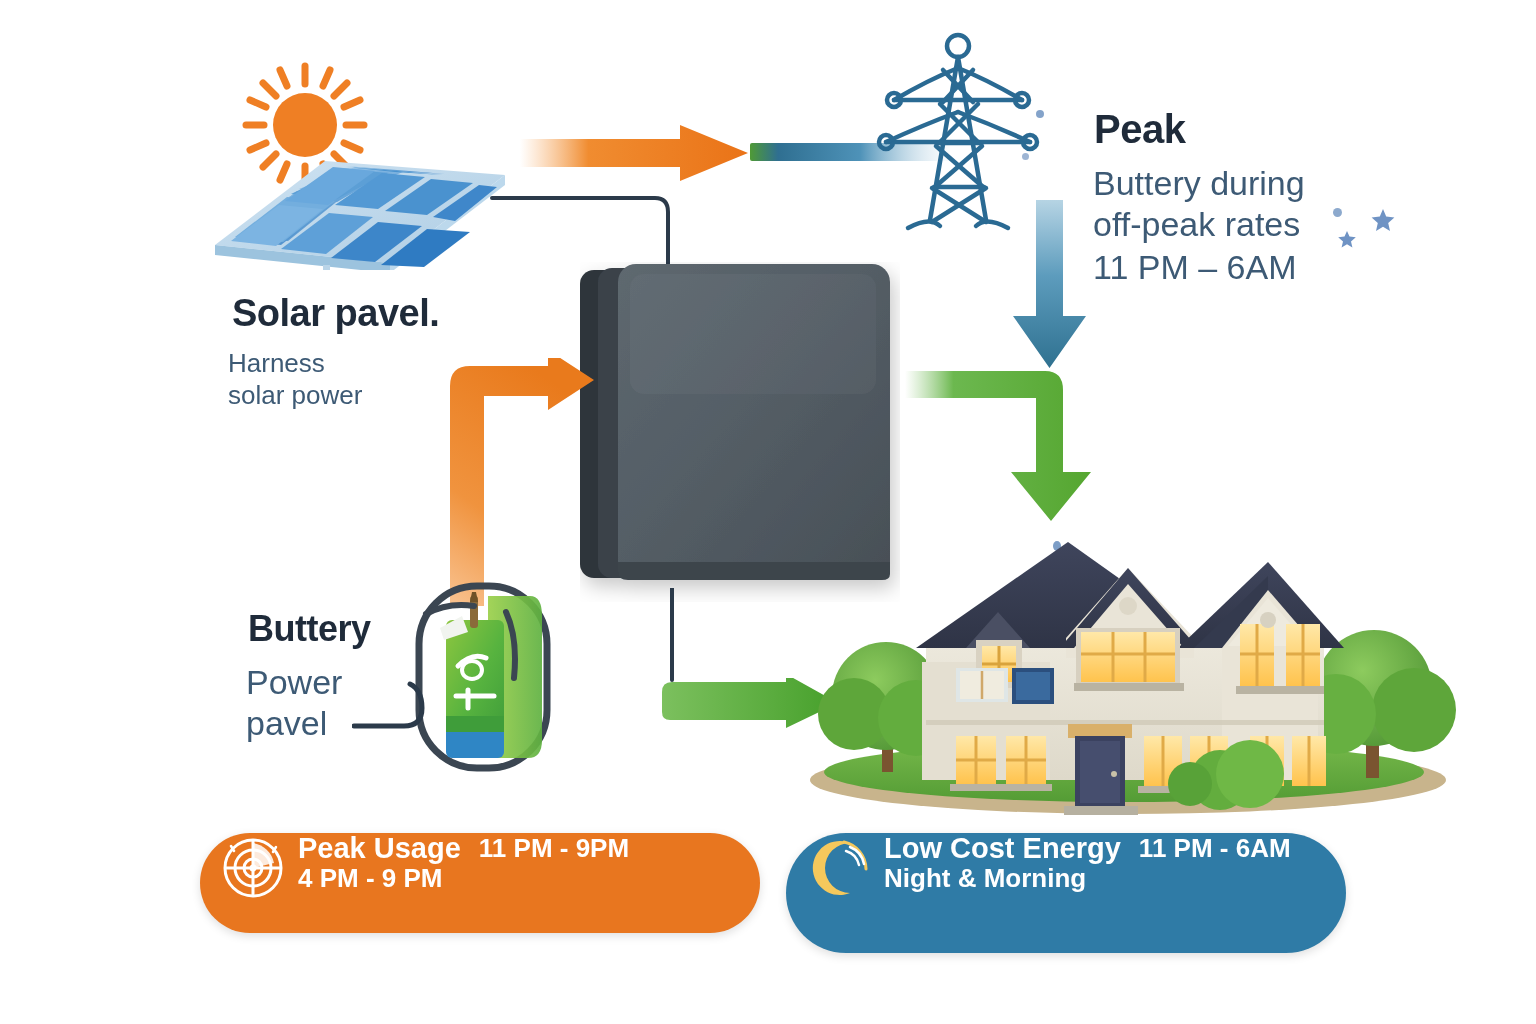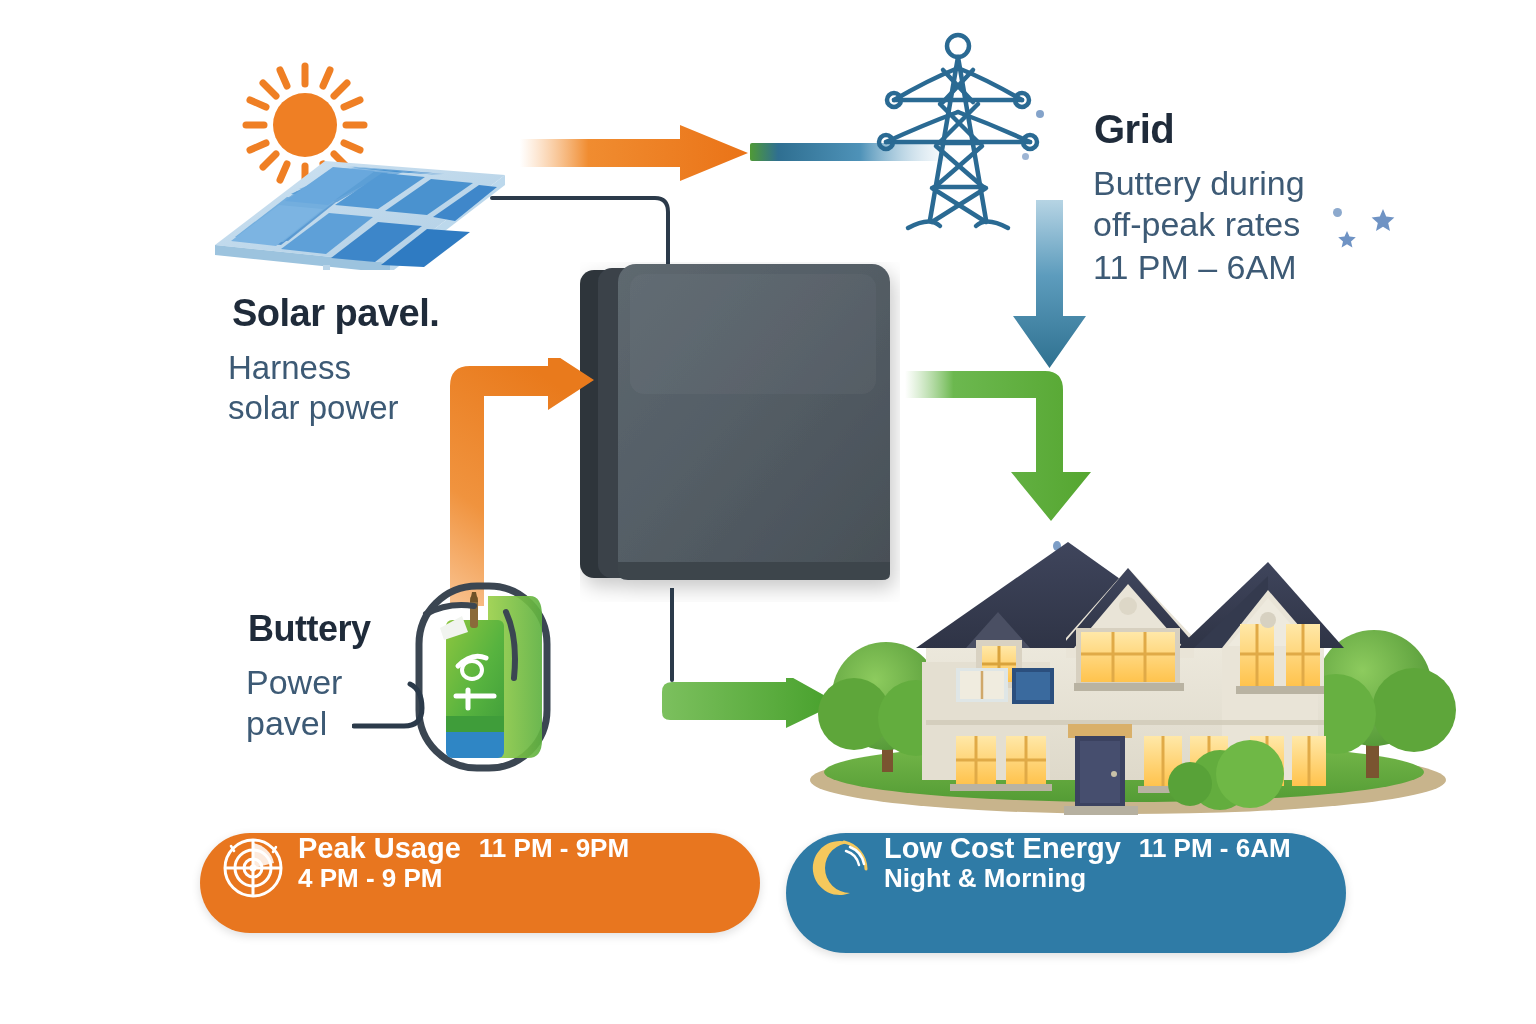--- a/index.html
+++ b/index.html
@@ -154,21 +154,21 @@
         <path d="M 210 66 L 256 34 L 298 38 L 252 70 Z" fill="#4a92cf"></path>
         <path d="M 206 120 L 252 84 L 295 87 L 249 122 Z" fill="#2f7bc2"></path>
         <path d="M 258 72 L 304 40 L 322 42 L 280 76 Z" fill="#3f87ca"></path>
       </g>
 
       <rect x="148" y="120" width="7" height="10" fill="#b9d4e8"></rect>
     </svg>
   </div>
 
   <div class="abs label-title" style="left:232px; top:292px; font-size:38px;">Solar pavel.</div>
-  <div class="abs label-sub" style="left:228px; top:348px; font-size:33px;">Harness
+  <div class="abs label-sub" style="left:228px; top:348px; font-size:26px;">Harness
 solar power</div>
 
   <div class="abs" style="left:520px; top:125px; width:230px; height:60px;">
     <svg width="230" height="60" viewBox="0 0 230 60">
       <defs>
         <linearGradient id="oFade" x1="0" y1="0" x2="1" y2="0">
           <stop offset="0%" stop-color="#f7a85e" stop-opacity="0"></stop>
           <stop offset="30%" stop-color="#f08c30" stop-opacity="1"></stop>
           <stop offset="100%" stop-color="#ea7317" stop-opacity="1"></stop>
         </linearGradient>
@@ -221,21 +221,21 @@
         <line x1="118" y1="158" x2="64" y2="192"></line>
         <line x1="70" y1="113" x2="112" y2="113"></line>
         <line x1="66" y1="157" x2="116" y2="157"></line>
 
         <path d="M 40 198 Q 62 186 72 196"></path>
         <path d="M 140 198 Q 118 186 108 196"></path>
       </g>
     </svg>
   </div>
 
-  <div class="abs label-title" style="left:1094px; top:107px; font-size:40px;">Grid</div>
+  <div class="abs label-title" style="left:1094px; top:107px; font-size:40px;">Peak</div>
   <div class="abs label-sub" style="left:1093px; top:163px; font-size:34px;">Buttery during
 off-peak rates</div>
   <div class="abs label-sub" style="left:1093px; top:247px; font-size:34px;">11 PM – 6AM</div>
 
   <div class="star" style="left:1370px; top:208px;">
     <svg width="26" height="26" viewBox="0 0 26 26">
       <path d="M13 1 L16.2 8.6 L24.4 9.4 L18.2 14.9 L20 23 L13 18.7 L6 23 L7.8 14.9 L1.6 9.4 L9.8 8.6 Z" fill="#6f93c4"></path>
     </svg>
   </div>
   <div class="star" style="left:1337px; top:230px;">

